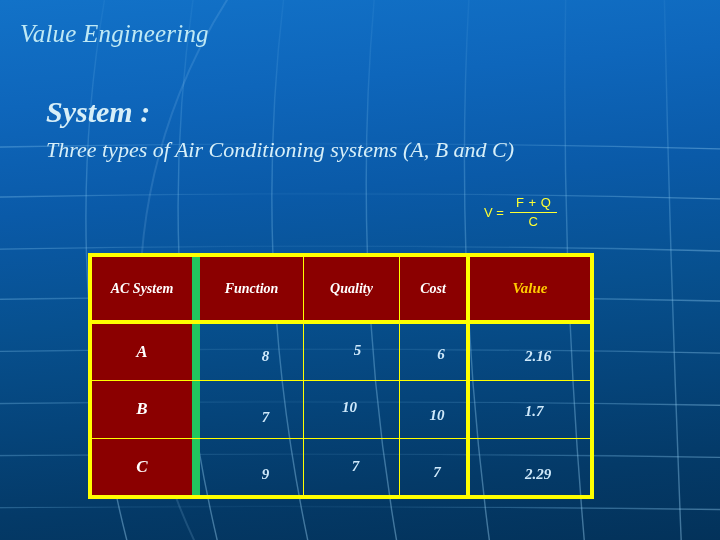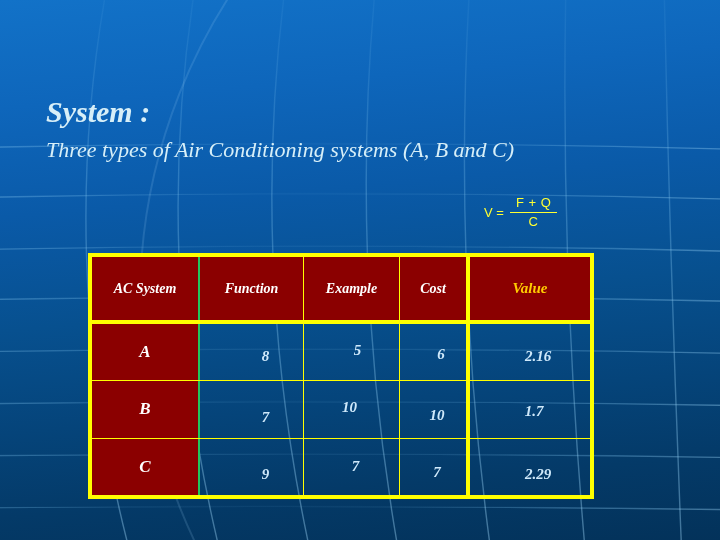--- a/index.html
+++ b/index.html
@@ -110,21 +110,21 @@
     box-sizing: border-box;
     display: flex;
     align-items: center;
     justify-content: center;
     color: #ffffff;
     font-weight: bold;
     font-style: italic;
     position: relative;
   }
   
-  .c-system { flex: 0 0 108px; border-right: 2px solid #22c55e; }
+  .c-system { flex: 0 0 108px; border-right: 8px solid #22c55e; }
   .c-func   { flex: 0 0 104px; border-right: 1px solid #ffff00; }
   .c-qual   { flex: 0 0 96px;  border-right: 1px solid #ffff00; }
   .c-cost   { flex: 0 0 70px;  border-right: 4px solid #ffff00; }
   .c-value  { flex: 1 1 auto; }
 
   .header-row .vcell { font-size: 14px; background: #8b0000; }
   .header-row .c-value { color: #ffcc00; font-size: 15px; }
 
   .data-row .c-system {
     background: #8b0000;
@@ -192,39 +192,40 @@
         <path d="M 566 -20 Q 560 270 586 560"></path>
         <path d="M 664 -20 Q 670 270 682 560"></path>
       </g>
 
       <g clip-path="url(#slideClip)" stroke="#9fd6f7" stroke-opacity="0.16" fill="none" stroke-width="2">
         <circle cx="700" cy="300" r="560"></circle>
       </g>
     </svg>
   </div>
 
+  <div class="slide-title">Value Engineering</div>
 
   <div class="example-label">System :</div>
   <div class="example-sub">Three types of Air Conditioning systems (A, B and C)</div>
 
   <div class="formula">
     <span class="lhs">V =</span>
     <span class="frac">
       <span class="num">F + Q</span>
       <span class="bar"></span>
       <span class="den">C</span>
     </span>
   </div>
 
   <div class="vtable">
 
     <div class="vrow header-row">
       <div class="vcell c-system">AC System</div>
       <div class="vcell c-func">Function</div>
-      <div class="vcell c-qual">Example</div>
+      <div class="vcell c-qual">Quality</div>
       <div class="vcell c-cost">Cost</div>
       <div class="vcell c-value">Value</div>
     </div>
 
     <div class="vrow data-row">
       <div class="vcell c-system">A</div>
       <div class="vcell c-func">
           <span class="cell-text off-a-func">8</span>
         </div>
       <div class="vcell c-qual">

